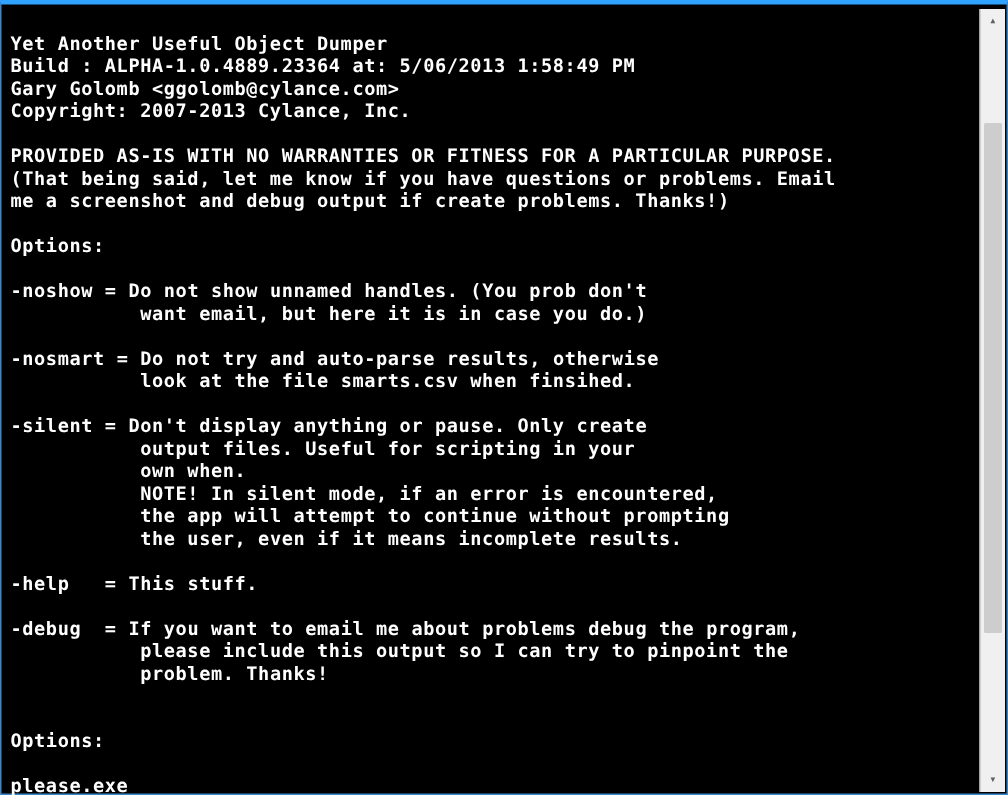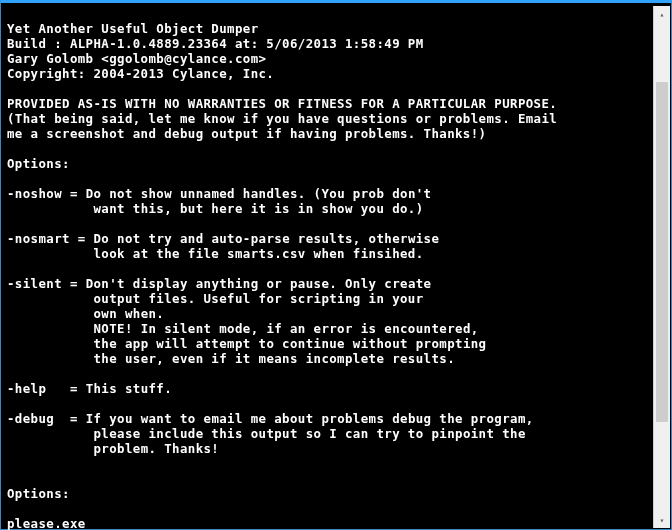--- a/index.html
+++ b/index.html
@@ -71,30 +71,30 @@
   }
 </style>
 </head>
 <body>
 
 <div class="window">
   <div class="inner">
 <pre class="term"><span>Yet Another Useful Object Dumper</span>
 <span>Build : ALPHA-1.0.4889.23364 at: 5/06/2013 1:58:49 PM</span>
 <span>Gary Golomb &lt;ggolomb@cylance.com&gt;</span>
-<span>Copyright: 2004-2013 Cylance, Inc.</span>
+<span>Copyright: 2007-2013 Cylance, Inc.</span>
 
 <span>PROVIDED AS-IS WITH NO WARRANTIES OR FITNESS FOR A PARTICULAR PURPOSE.</span>
 <span>(That being said, let me know if you have questions or problems. Email</span>
-<span>me a screenshot and debug output if having problems. Thanks!)</span>
+<span>me a screenshot and debug output if create problems. Thanks!)</span>
 
 <span>Options:</span>
 
 <span>-noshow</span><span> = </span><span>Do not show unnamed handles. (You prob don't</span>
-           <span>want this, but here it is in show you do.)</span>
+           <span>want email, but here it is in case you do.)</span>
 
 <span>-nosmart</span> <span>= </span><span>Do not try and auto-parse results, otherwise</span>
            <span>look at the file smarts.csv when finsihed.</span>
 
 <span>-silent</span><span> = </span><span>Don't display anything or pause. Only create</span>
            <span>output files. Useful for scripting in your</span>
            <span>own when.</span>
            <span>NOTE! In silent mode, if an error is encountered,</span>
            <span>the app will attempt to continue without prompting</span>
            <span>the user, even if it means incomplete results.</span>

